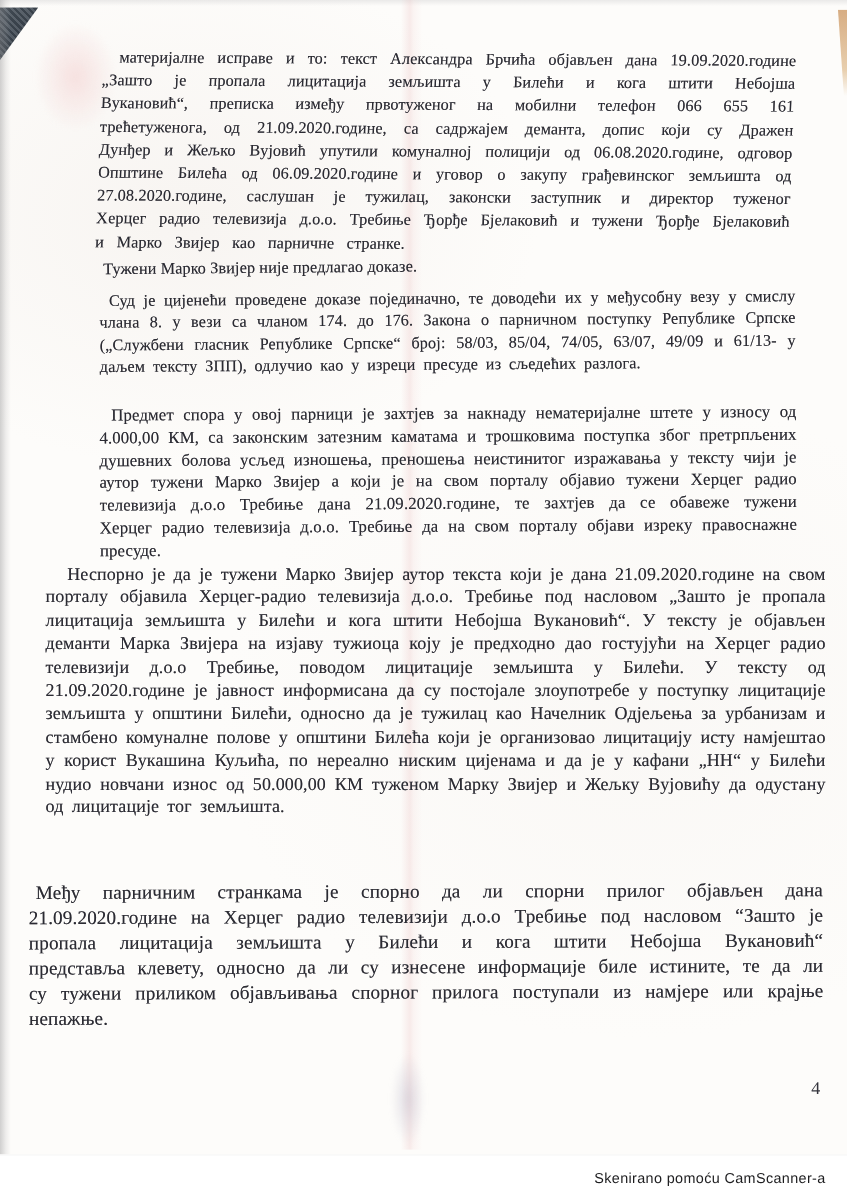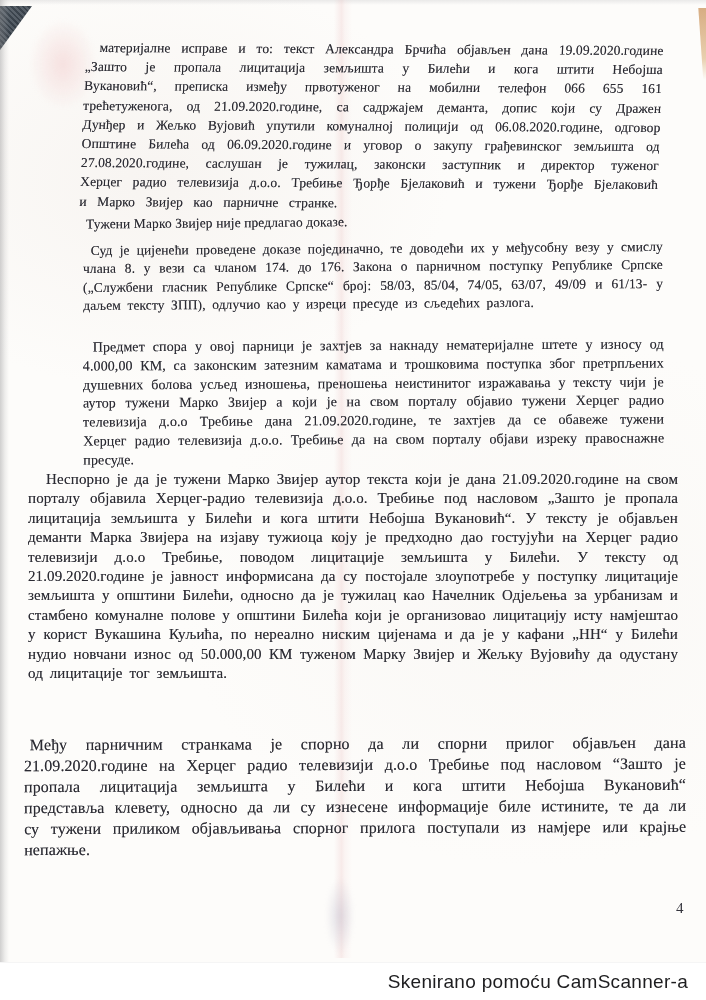--- a/index.html
+++ b/index.html
@@ -82,21 +82,21 @@
     text-indent: 8px; word-spacing: 3px;
     transform: rotate(-0.4deg);
   }
   .p4 {
     left: 83px; top: 337px; width: 581px;
     font-size: 14px; line-height: 18.8px;
     text-indent: 10px; word-spacing: 4px;
     transform: rotate(-0.3deg);
   }
   .p5 {
-    left: 28px; top: 470px; width: 650px;
+    left: 38px; top: 470px; width: 650px;
     font-size: 15px; line-height: 19.4px;
     text-indent: 18px; word-spacing: 3px;
   }
   .p6 {
     left: 24px; top: 733px; width: 662px;
     font-size: 16px; line-height: 21px;
     text-indent: 6px; word-spacing: 6px;
     transform: rotate(-0.2deg);
   }
   .page-number {
@@ -114,21 +114,21 @@
     background: #ffffff;
     border-top: 1px solid rgba(0,0,0,0.04);
     display: flex;
     align-items: center;
     justify-content: flex-end;
     padding-right: 18px;
     box-sizing: border-box;
   }
   .footer-text {
     font-family: "Liberation Sans", "DejaVu Sans", sans-serif;
-    font-size: 19px;
+    font-size: 12px;
     letter-spacing: 0.3px;
     color: #1d1d1f;
   }
 </style>
 </head>
 <body>
 
 <div class="page">
 
   <div class="shade corner-tl"></div>

